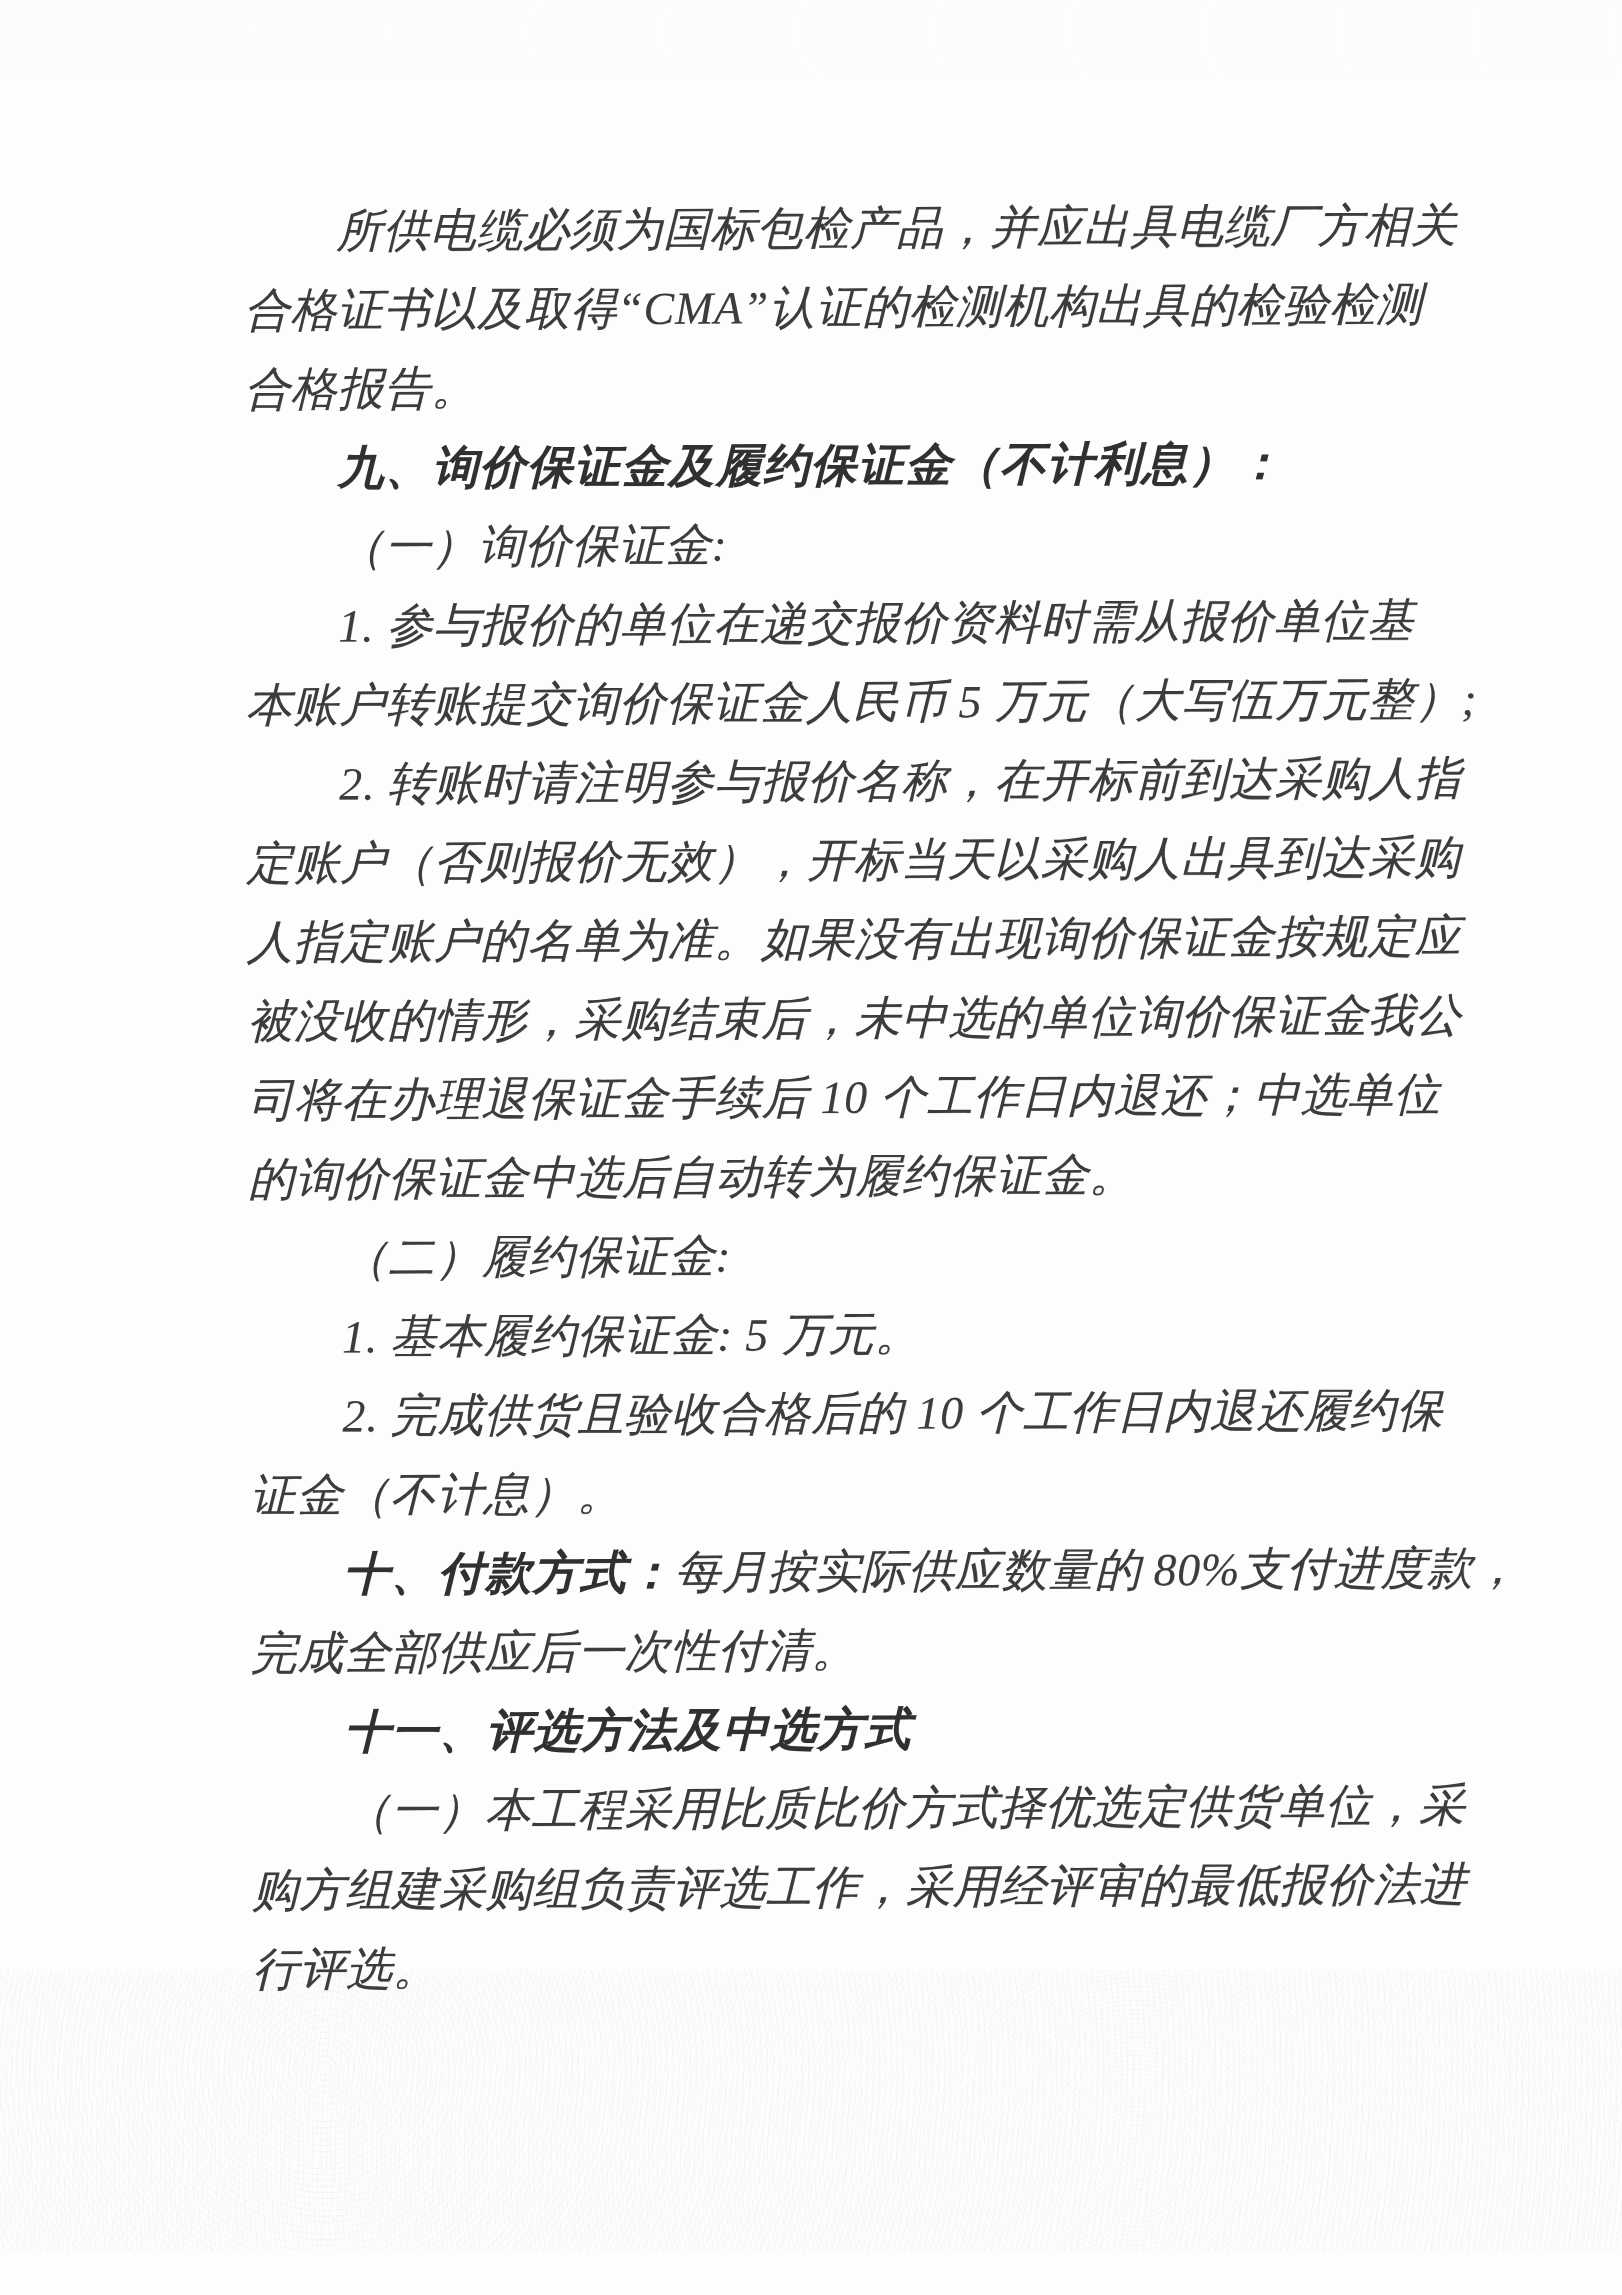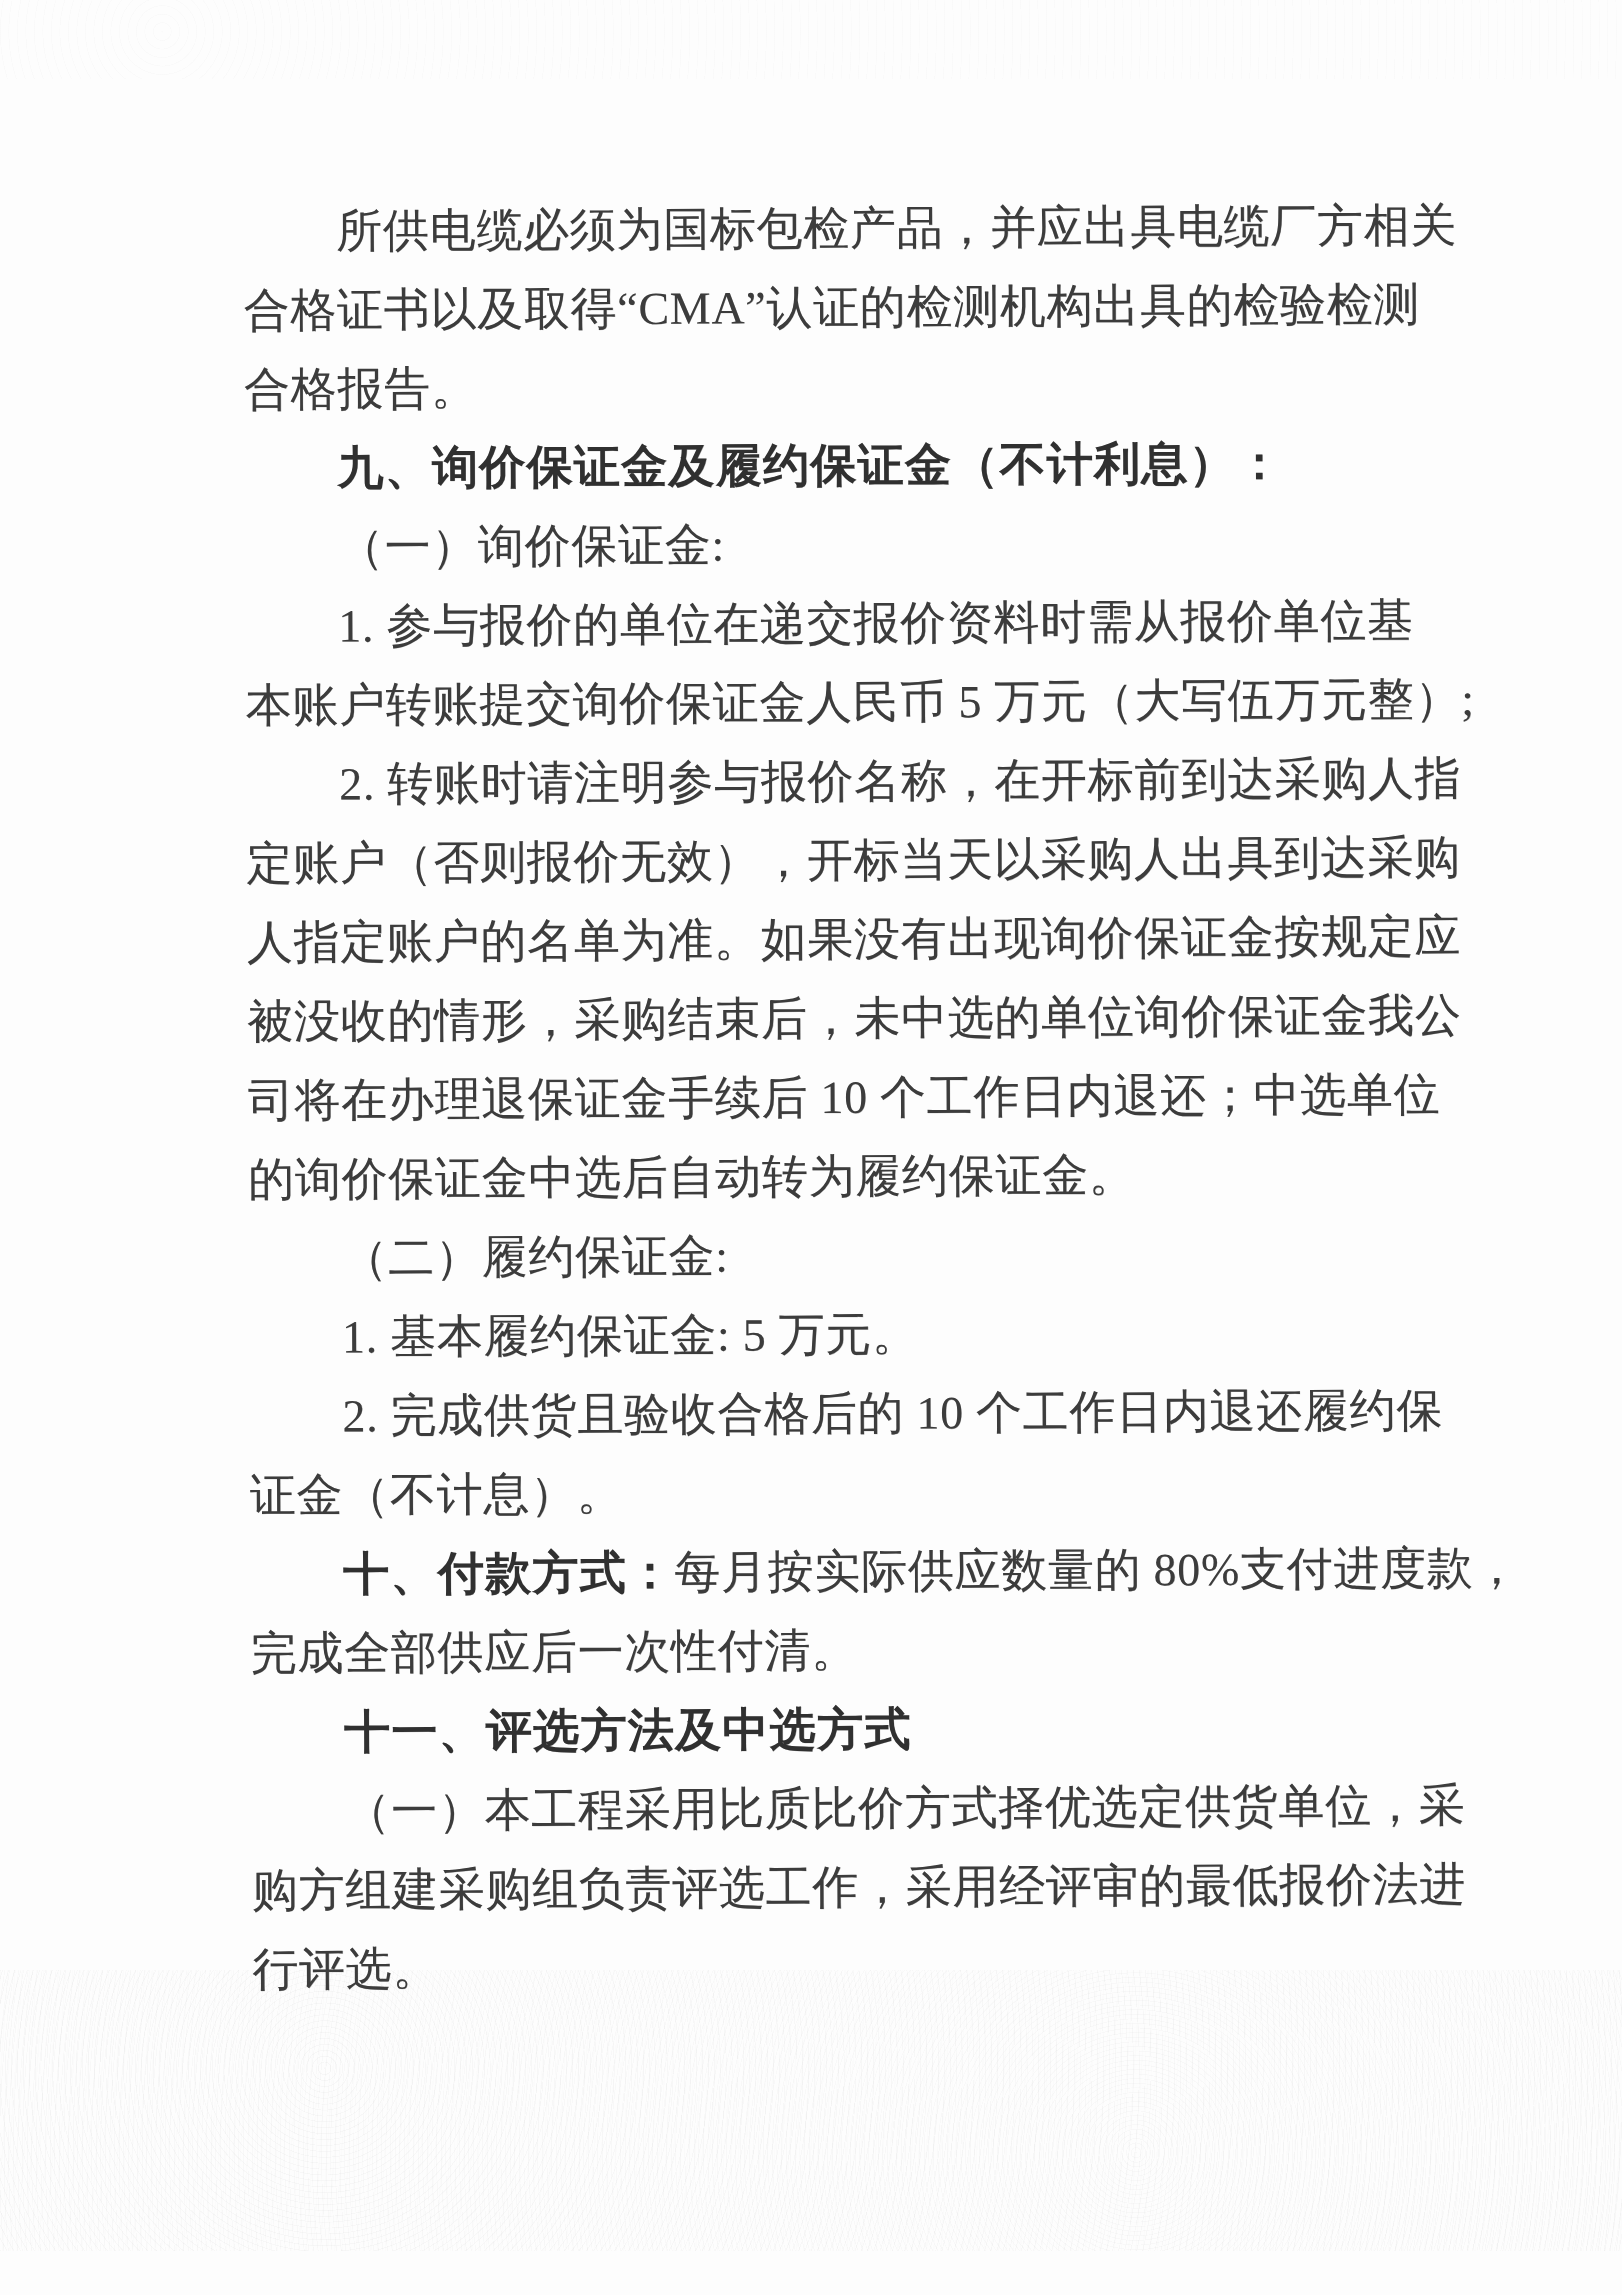--- a/index.html
+++ b/index.html
@@ -3,20 +3,21 @@
 <meta charset="utf-8">
 <style>
   html,body { margin:0; padding:0; background:#e8e8e8; }
   .page {
     position:relative;
     width:1623px; height:2295px;
     background:#fdfdfd;
     overflow:hidden;
     font-family:"Liberation Serif", serif;
     color:#3c3c3c;
+    font-style:italic;
   }
   .content {
     position:absolute;
     left:243px; top:192px;
     width:1152px;
     transform:rotate(-0.3deg);
     transform-origin:0 0;
   }
   .line {
     font-size:46px;

